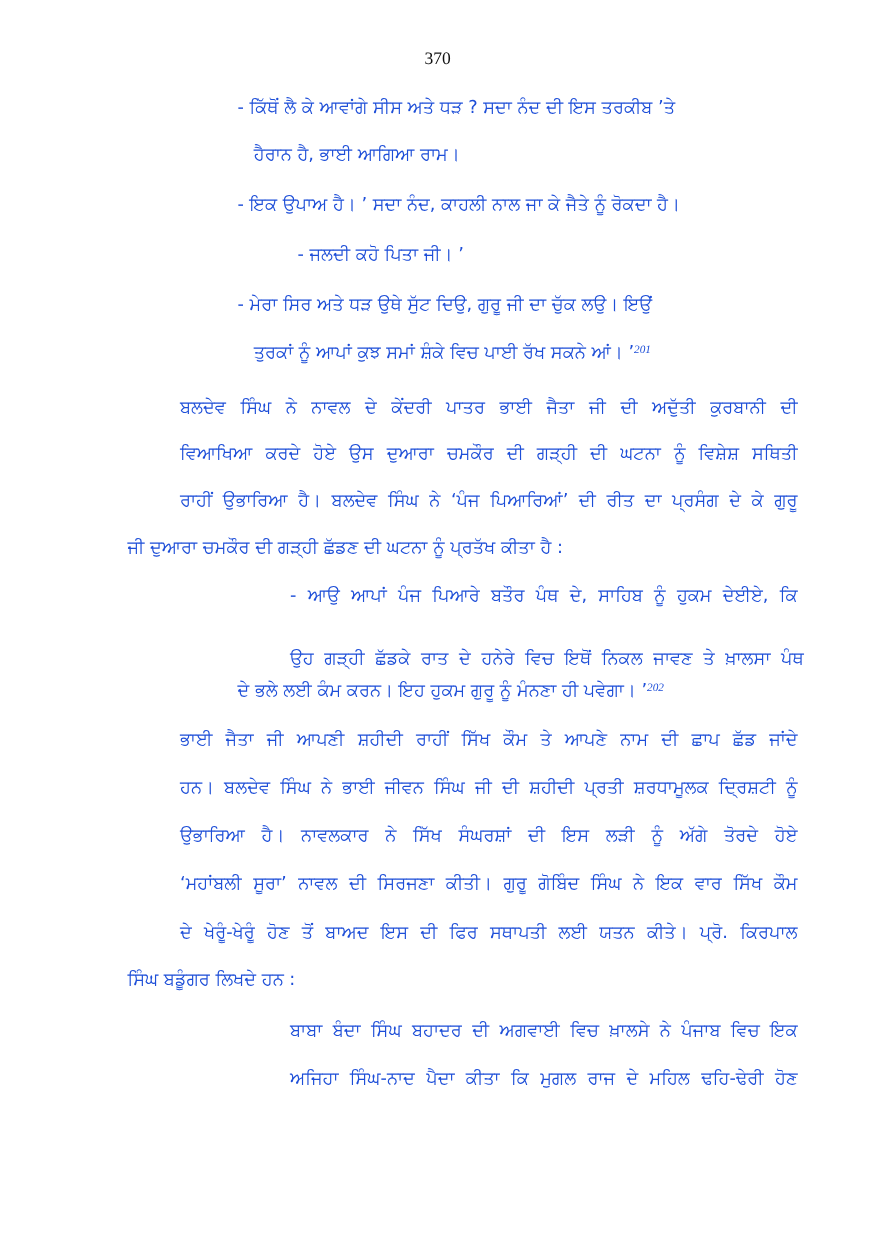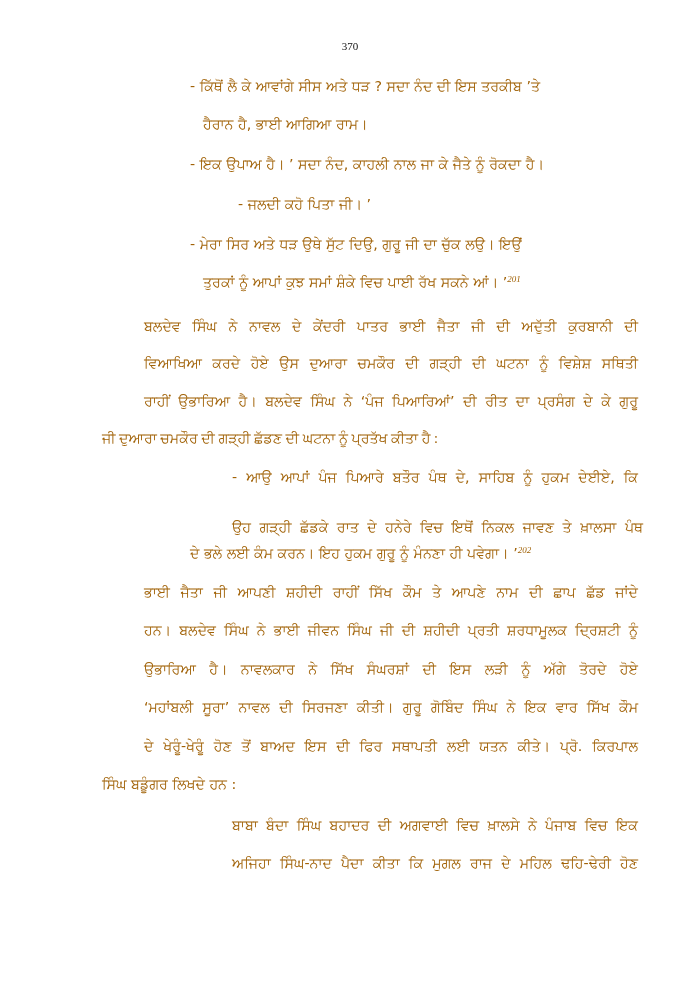--- a/index.html
+++ b/index.html
@@ -1,20 +1,20 @@
 <!DOCTYPE html>
 <html><head>
 <meta charset="utf-8">
 <style>
   html, body { margin:0; padding:0; background:#ffffff; }
   body { width:700px; height:989px; position:relative; overflow:hidden;
          font-family:"DejaVu Sans","Liberation Sans",sans-serif; color:#1a1a1a; }
   .pageno { position:absolute; top:40px; left:0; width:700px; text-align:center;
-            font-family:"Liberation Serif","DejaVu Serif",serif; font-size:11px; color:#111; }
-  .line { position:absolute; white-space:nowrap; font-size:14.2px; line-height:20px; color:#a16207; }
+            font-family:"Liberation Serif","DejaVu Serif",serif; font-size:14px; color:#111; }
+  .line { position:absolute; white-space:nowrap; font-size:14.2px; line-height:20px; color:#1d4ed8; }
   .just { text-align:justify; text-align-last:justify;margin-left:42px; }
   .body-line { left:102px; width:494px; }
   .q-dash { left:190px; }
   .q-cont { left:203px; }
   .bq-dash { left:190px; width:406px; }
   .bq-cont { left:190px; width:406px; }
   sup { font-family:"Liberation Serif",serif; font-size:9px; vertical-align:top; position:relative; top:-3px;font-style:italic; }
 </style>
 </head>
 <body>
@@ -28,21 +28,21 @@
     <div class="line q-dash" style="top:154px;">- ਇਕ ਉਪਾਅ ਹੈ। ’ ਸਦਾ ਨੰਦ, ਕਾਹਲੀ ਨਾਲ ਜਾ ਕੇ ਜੈਤੇ ਨੂੰ ਰੋਕਦਾ ਹੈ।</div>
     <div class="line q-dash" style="top:194px;margin-left:48px;">- ਜਲਦੀ ਕਹੋ ਪਿਤਾ ਜੀ। ’</div>
     <div class="line q-dash" style="top:234px;">- ਮੇਰਾ ਸਿਰ ਅਤੇ ਧੜ ਉਥੇ ਸੁੱਟ ਦਿਉ, ਗੁਰੂ ਜੀ ਦਾ ਚੁੱਕ ਲਉ। ਇਉਂ</div>
     <div class="line q-cont" style="top:272px;"><span>ਤੁਰਕਾਂ ਨੂੰ ਆਪਾਂ ਕੁਝ ਸਮਾਂ ਸ਼ੰਕੇ ਵਿਚ ਪਾਈ ਰੱਖ ਸਕਨੇ ਆਂ। ’</span><sup>201</sup></div>
   </div>
 
   <div>
     <div class="line body-line just" style="top:316px;">ਬਲਦੇਵ ਸਿੰਘ ਨੇ ਨਾਵਲ ਦੇ ਕੇਂਦਰੀ ਪਾਤਰ ਭਾਈ ਜੈਤਾ ਜੀ ਦੀ ਅਦੁੱਤੀ ਕੁਰਬਾਨੀ ਦੀ</div>
     <div class="line body-line just" style="top:353px;">ਵਿਆਖਿਆ ਕਰਦੇ ਹੋਏ ਉਸ ਦੁਆਰਾ ਚਮਕੌਰ ਦੀ ਗੜ੍ਹੀ ਦੀ ਘਟਨਾ ਨੂੰ ਵਿਸ਼ੇਸ਼ ਸਥਿਤੀ</div>
     <div class="line body-line just" style="top:391px;">ਰਾਹੀਂ ਉਭਾਰਿਆ ਹੈ। ਬਲਦੇਵ ਸਿੰਘ ਨੇ ‘ਪੰਜ ਪਿਆਰਿਆਂ’ ਦੀ ਰੀਤ ਦਾ ਪ੍ਰਸੰਗ ਦੇ ਕੇ ਗੁਰੂ</div>
-    <div class="line body-line" style="top:428px;font-family:Liberation Serif, serif;">ਜੀ ਦੁਆਰਾ ਚਮਕੌਰ ਦੀ ਗੜ੍ਹੀ ਛੱਡਣ ਦੀ ਘਟਨਾ ਨੂੰ ਪ੍ਰਤੱਖ ਕੀਤਾ ਹੈ :</div>
+    <div class="line body-line" style="top:428px;">ਜੀ ਦੁਆਰਾ ਚਮਕੌਰ ਦੀ ਗੜ੍ਹੀ ਛੱਡਣ ਦੀ ਘਟਨਾ ਨੂੰ ਪ੍ਰਤੱਖ ਕੀਤਾ ਹੈ :</div>
   </div>
 
   <div>
     <div class="line bq-dash just" style="top:467px;">- ਆਉ ਆਪਾਂ ਪੰਜ ਪਿਆਰੇ ਬਤੌਰ ਪੰਥ ਦੇ, ਸਾਹਿਬ ਨੂੰ ਹੁਕਮ ਦੇਈਏ, ਕਿ</div>
     <div class="line bq-cont just" style="top:518px;font-family:Liberation Mono, monospace;">ਉਹ ਗੜ੍ਹੀ ਛੱਡਕੇ ਰਾਤ ਦੇ ਹਨੇਰੇ ਵਿਚ ਇਥੋਂ ਨਿਕਲ ਜਾਵਣ ਤੇ ਖ਼ਾਲਸਾ ਪੰਥ</div>
     <div class="line" style="top:543px; left:190px;"><span>ਦੇ ਭਲੇ ਲਈ ਕੰਮ ਕਰਨ। ਇਹ ਹੁਕਮ ਗੁਰੂ ਨੂੰ ਮੰਨਣਾ ਹੀ ਪਵੇਗਾ। ’</span><sup>202</sup></div>
   </div>
 
   <div>
     <div class="line body-line just" style="top:582px;">ਭਾਈ ਜੈਤਾ ਜੀ ਆਪਣੀ ਸ਼ਹੀਦੀ ਰਾਹੀਂ ਸਿੱਖ ਕੌਮ ਤੇ ਆਪਣੇ ਨਾਮ ਦੀ ਛਾਪ ਛੱਡ ਜਾਂਦੇ</div>

